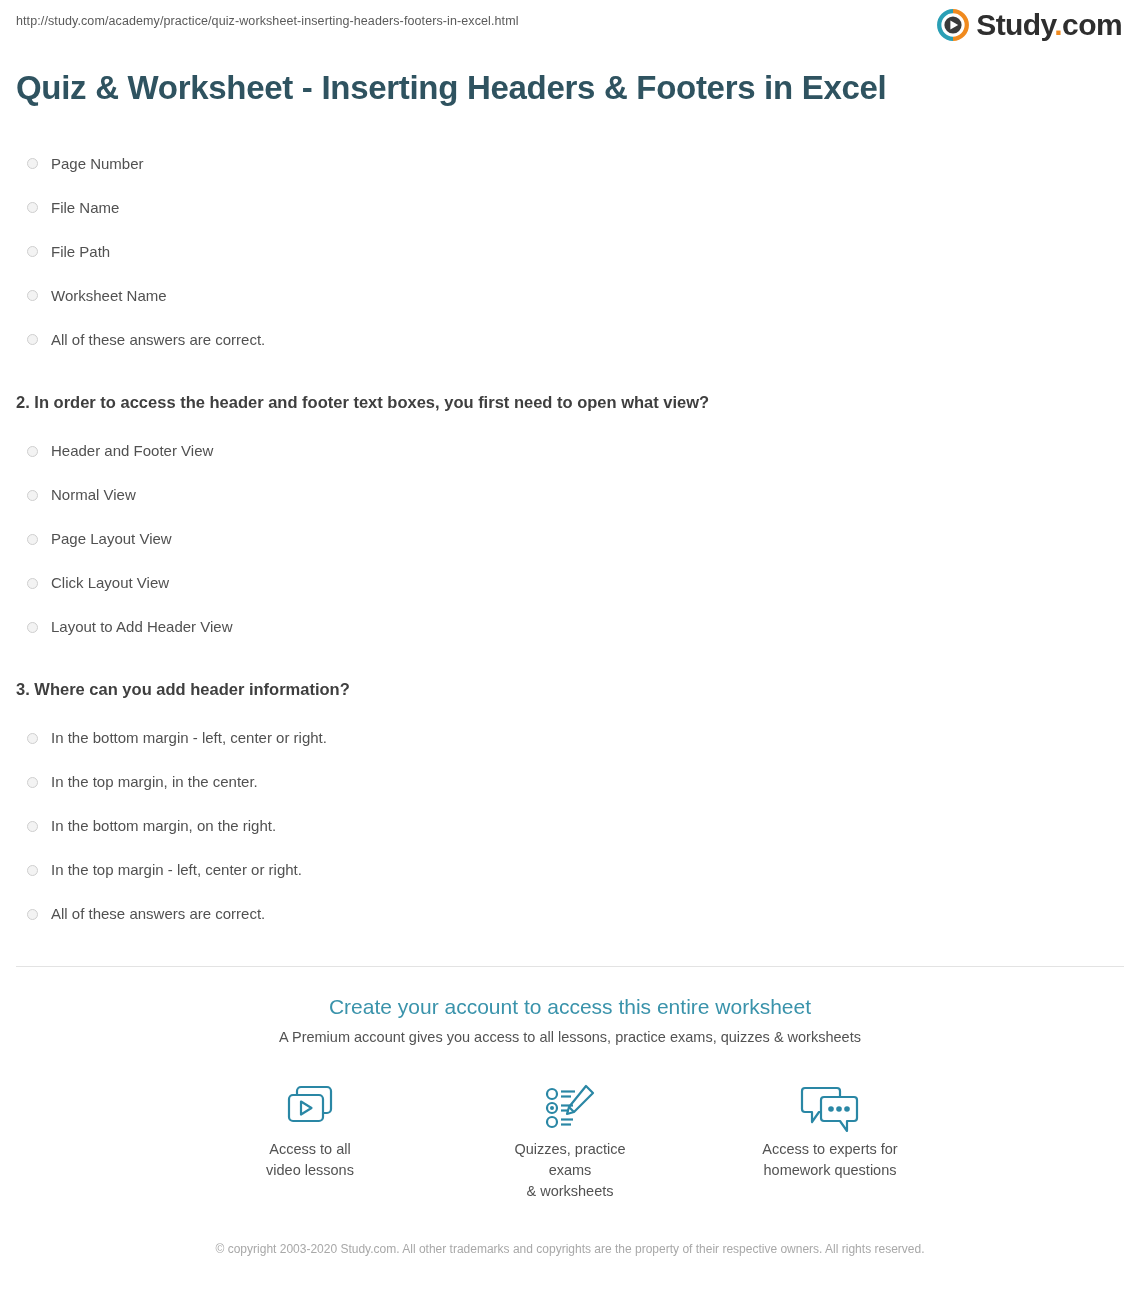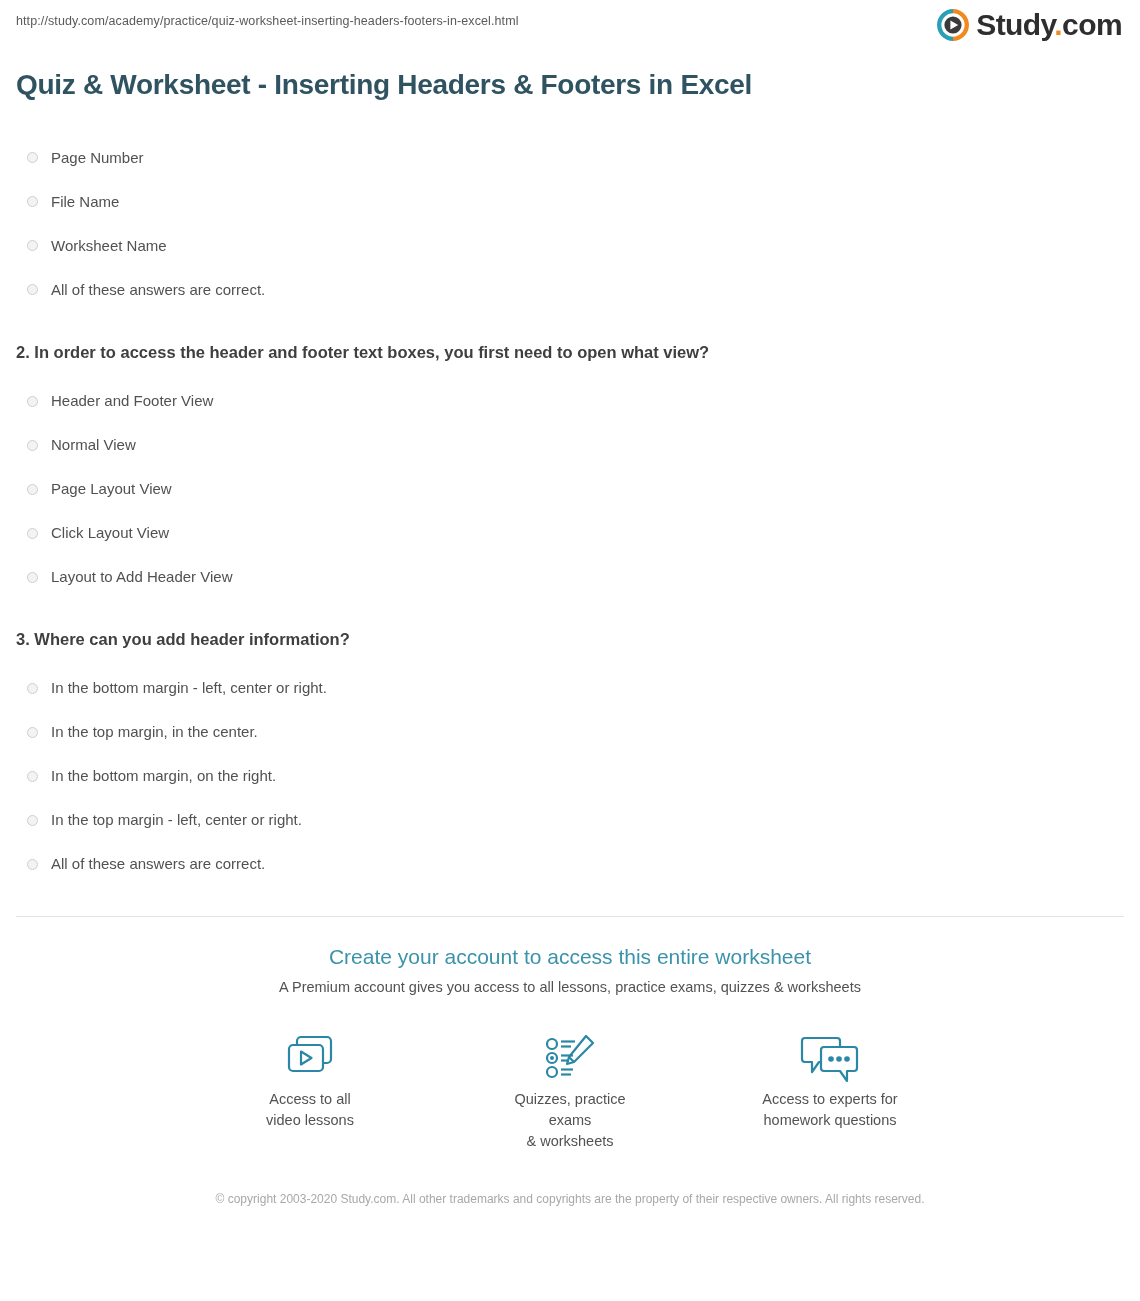--- a/index.html
+++ b/index.html
@@ -38,21 +38,21 @@
     font-weight: bold;
     color: #2e2e2e;
     letter-spacing: -0.6px;
     line-height: 1;
   }
   .logo-text .dot { color: #f08a1e; }
 
   
   .page-title {
     margin: 6px 16px 0 16px;
-    font-size: 28px;
+    font-size: 33px;
     font-weight: bold;
     color: #2f5360;
     letter-spacing: -0.3px;
     line-height: 1.2;
   }
 
   
   .quiz { margin: 0 16px; padding-top: 34px; }
   .question-block { margin-bottom: 30px; }
   .question-text {
@@ -153,20 +153,24 @@
 
     <div class="question-block">
       <ul class="options">
         <li class="option">
           <span class="radio"></span>
           <span class="option-label">Page Number</span>
         </li>
         <li class="option">
           <span class="radio"></span>
           <span class="option-label">File Name</span>
+        </li>
+        <li class="option">
+          <span class="radio"></span>
+          <span class="option-label">File Path</span>
         </li>
         <li class="option">
           <span class="radio"></span>
           <span class="option-label">Worksheet Name</span>
         </li>
         <li class="option">
           <span class="radio"></span>
           <span class="option-label">All of these answers are correct.</span>
         </li>
       </ul>

